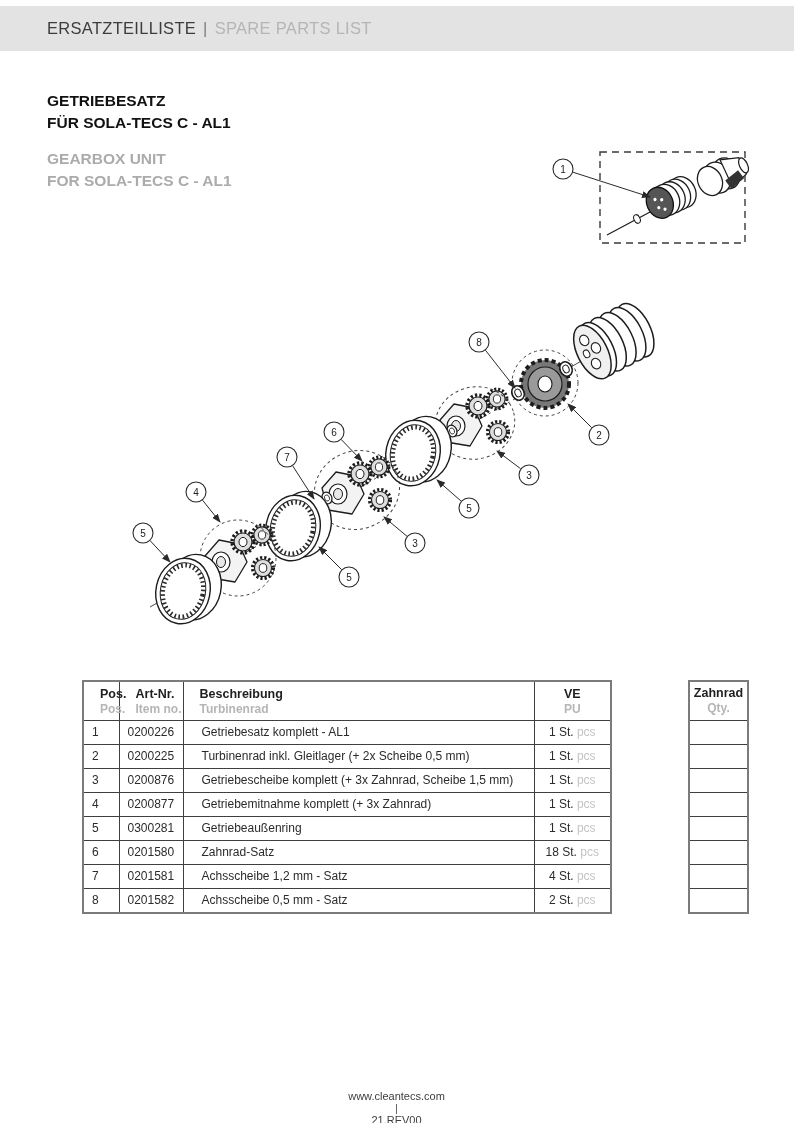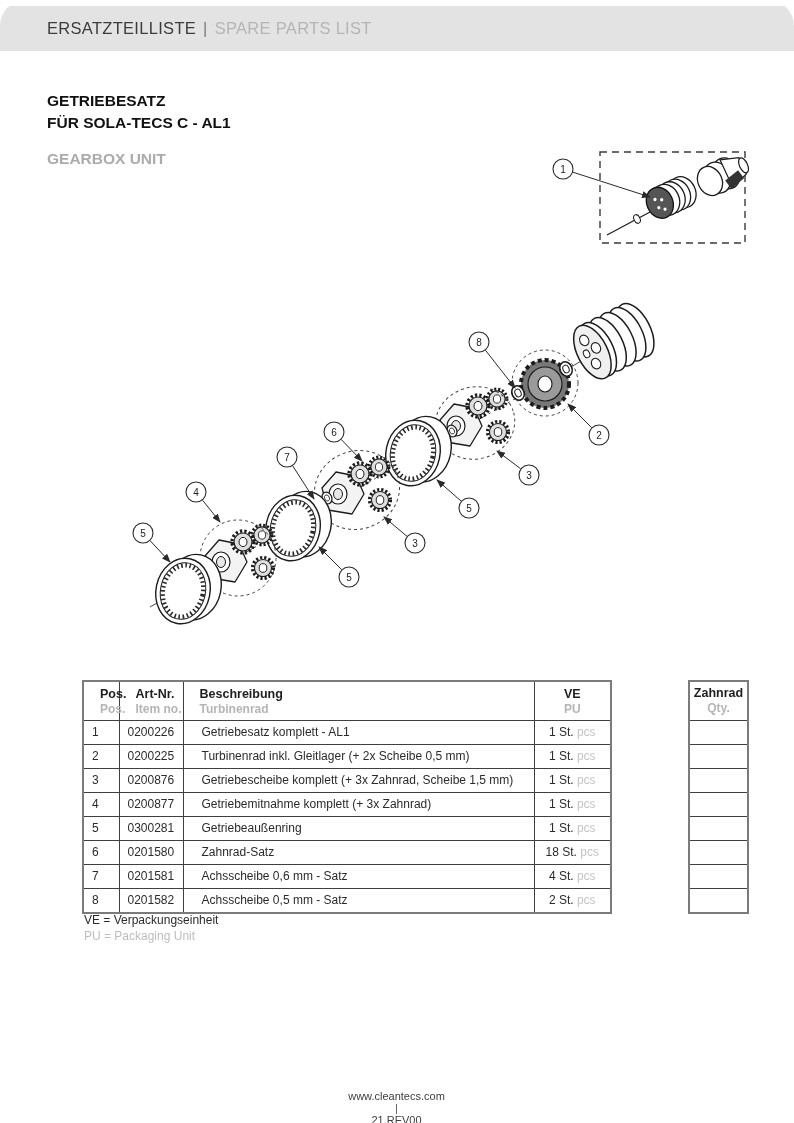--- a/index.html
+++ b/index.html
@@ -1,17 +1,17 @@
 <!DOCTYPE html>
 <html><head>
 <meta charset="utf-8">
 <style>
   html,body{margin:0;padding:0;background:#fff;}
   .page{position:relative;width:794px;height:1123px;background:#fff;overflow:hidden;
-        font-family:"Liberation Sans","DejaVu Sans",sans-serif;color:#222;border-radius:26px;}
+        font-family:"Liberation Sans","DejaVu Sans",sans-serif;color:#222;}
 
   
   .topbar{position:absolute;left:0;top:6px;width:794px;height:45px;background:#e3e3e3;
           line-height:45px;padding-left:47px;box-sizing:border-box;font-size:16.5px;letter-spacing:.3px;}
   .topbar .t-de{color:#3c3c3c;}
   .topbar .t-sep{color:#7d7d7d;margin:0 7px;}
   .topbar .t-en{color:#b5b5b5;}
 
   
   .title-de{position:absolute;left:47px;top:90px;font-size:15.5px;font-weight:bold;
@@ -62,20 +62,21 @@
   <header class="topbar">
     <span class="t-de">ERSATZTEILLISTE</span><span class="t-sep">|</span><span class="t-en">SPARE PARTS LIST</span>
   </header>
 
   <div class="title-de">
     <div>GETRIEBESATZ</div>
     <div>FÜR SOLA-TECS C - AL1</div>
   </div>
   <div class="title-en">
     <div>GEARBOX UNIT</div>
+    <div>FOR SOLA-TECS C - AL1</div>
   </div>
 
   <svg class="diagram" width="794" height="680" viewBox="0 0 794 680">
     <defs>
       <marker id="arrh" markerWidth="9" markerHeight="7" refX="8" refY="3.5" orient="auto">
         <path d="M0,0 L9,3.5 L0,7 z" fill="#2a2a2a"></path>
       </marker>
       <g id="ring-sym">
         <ellipse cx="10" cy="-6" rx="27" ry="33" fill="#fff" stroke="#1c1c1c" stroke-width="1.4"></ellipse>
         <ellipse cx="0" cy="0" rx="27" ry="33" fill="#fff" stroke="#1c1c1c" stroke-width="1.4"></ellipse>
@@ -298,21 +299,21 @@
         </tr>
         <tr>
           <td>6</td>
           <td>0201580</td>
           <td>Zahnrad-Satz</td>
           <td class="ve">18 St. <span class="pcs">pcs</span></td>
         </tr>
         <tr>
           <td>7</td>
           <td>0201581</td>
-          <td>Achsscheibe 0,6 mm - Satz</td>
+          <td>Achsscheibe 1,2 mm - Satz</td>
           <td class="ve">4 St. <span class="pcs">pcs</span></td>
         </tr>
         <tr>
           <td>8</td>
           <td>0201582</td>
           <td>Achsscheibe 0,5 mm - Satz</td>
           <td class="ve">2 St. <span class="pcs">pcs</span></td>
         </tr>
       </tbody>
   </table>
@@ -327,24 +328,20 @@
         <div class="qrow"></div>
         <div class="qrow"></div>
         <div class="qrow"></div>
         <div class="qrow"></div>
         <div class="qrow"></div>
         <div class="qrow"></div>
         <div class="qrow"></div>
       </div>
   </div>
 
-  <div class="footnotes">
-    <div class="fn-de">VE = Verpackungseinheit</div>
-    <div class="fn-en">PU = Packaging Unit</div>
-  </div>
 
   <footer class="pfooter">
     <span>www.cleantecs.com</span>
     <span class="gap">|</span>
     <span>21.REV00</span>
     <span class="pageno">4</span>
   </footer>
 </div>
 
 </body></html>

